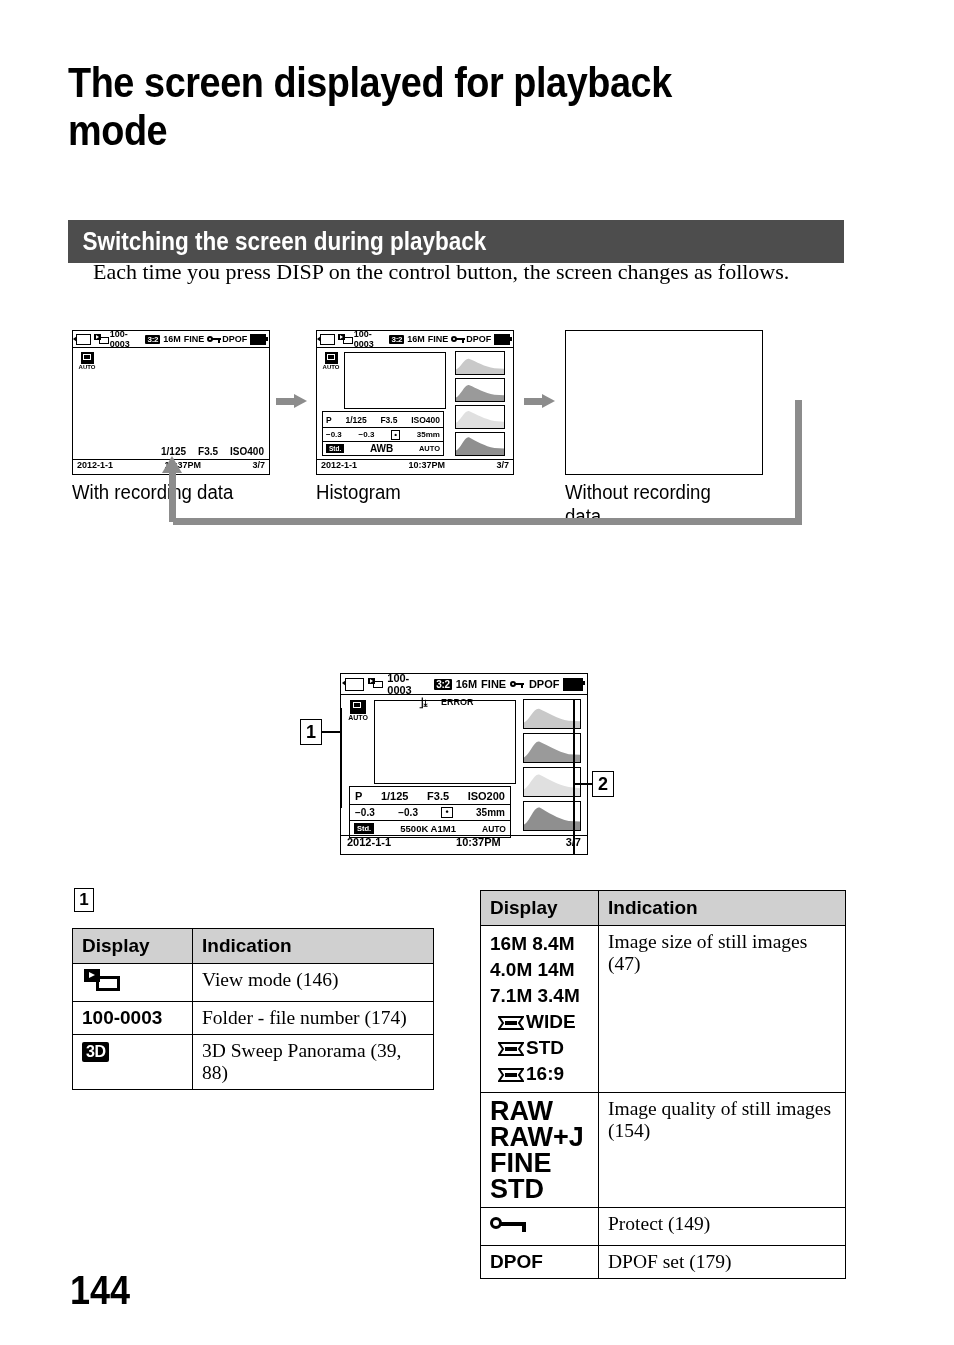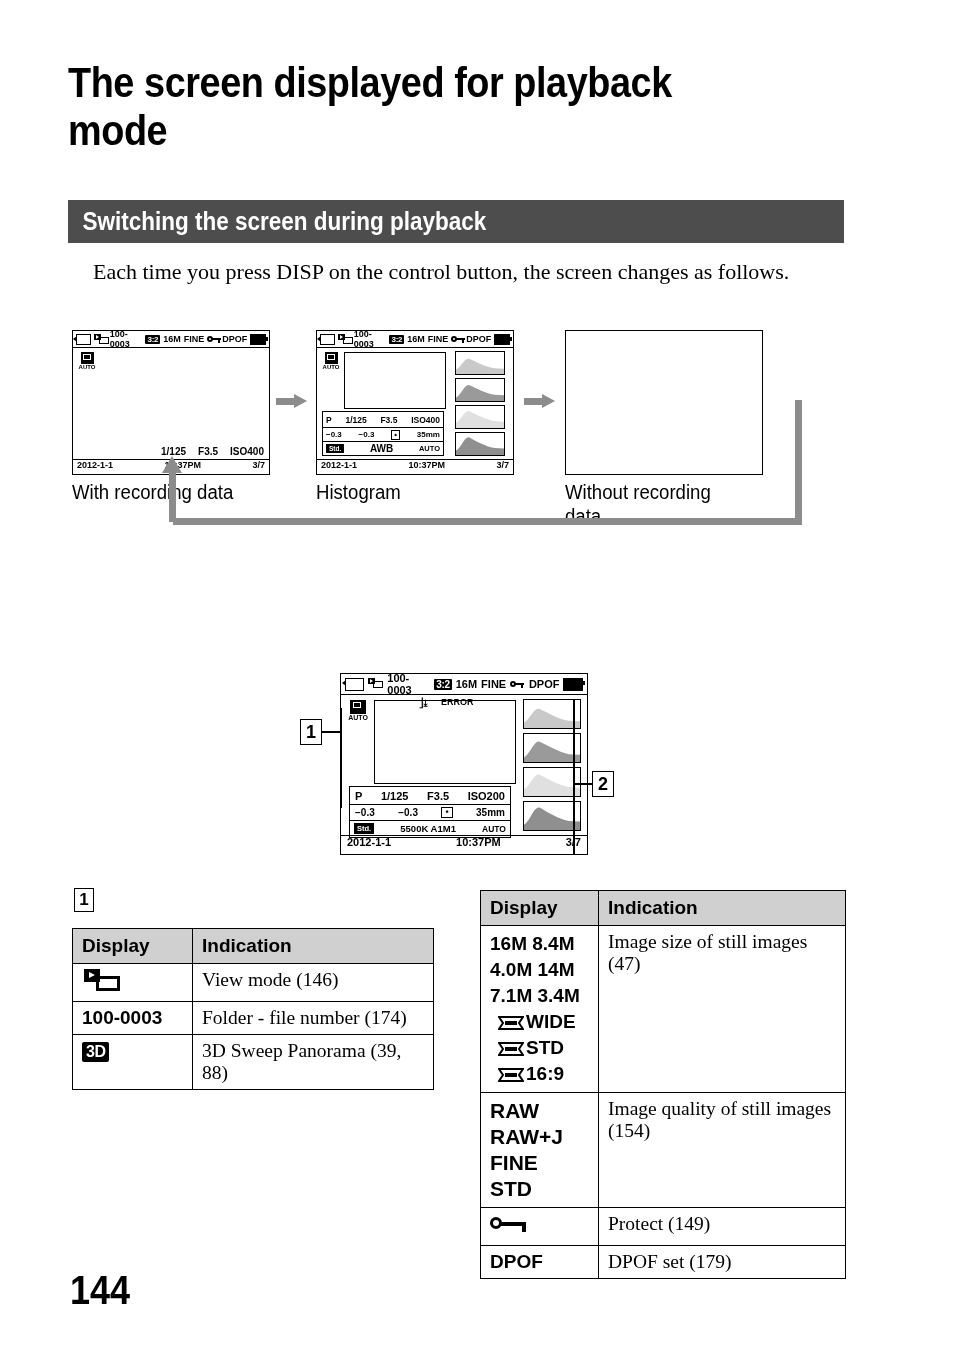--- a/index.html
+++ b/index.html
@@ -24,20 +24,21 @@
     letter-spacing:-0.5px;
     transform:scaleX(0.88);
     transform-origin:left top;
     color:#000;
   }
 
   
   .sec-bar{
     position:absolute;left:68px;width:776px;height:43px;
     background:#4d4d4d;
+    margin-top:20px;
   }
   .sec-bar span{
     display:block;
     color:#ffffff;
     font-family:"Liberation Sans", sans-serif;
     font-weight:bold;
     font-size:25px;
     line-height:43px;
     padding-left:16px;
     transform:scaleX(0.9);
@@ -543,21 +544,21 @@
               <svg width="26" height="14" viewBox="0 0 26 14">
                   <path d="M1,1 L25,1 L21,7 L25,13 L1,13 L5,7 Z" fill="none" stroke="#000" stroke-width="2"></path>
                   <rect x="7" y="5" width="12" height="4" fill="#000"></rect>
                 </svg>
             </span><span>16:9</span>
           </span>
         </td>
         <td>Image size of still images (47)</td>
       </tr>
       <tr>
-        <td class="disp" style="font-size:21px;">
+        <td class="disp" style="font-size:27px;">
           <span class="sizeline">RAW</span>
           <span class="sizeline">RAW+J</span>
           <span class="sizeline">FINE</span>
           <span class="sizeline">STD</span>
         </td>
         <td>Image quality of still images (154)</td>
       </tr>
       <tr>
         <td class="disp">
           <span class="tkey"><i class="ring"></i><i class="bar"></i><i class="t1"></i></span>

